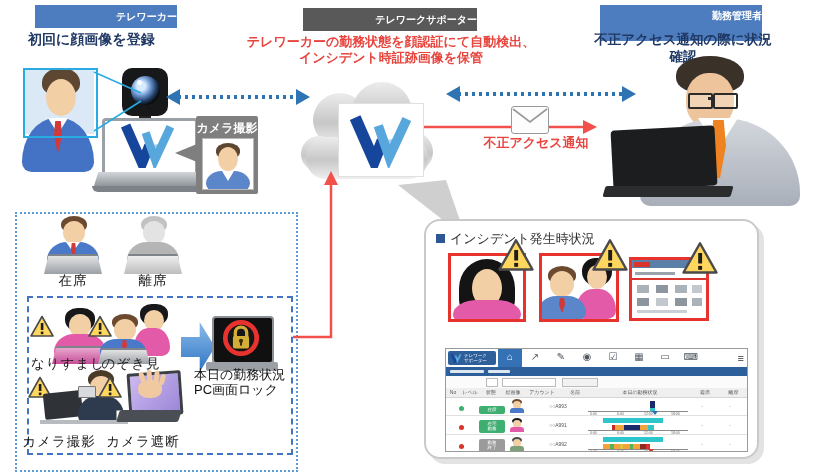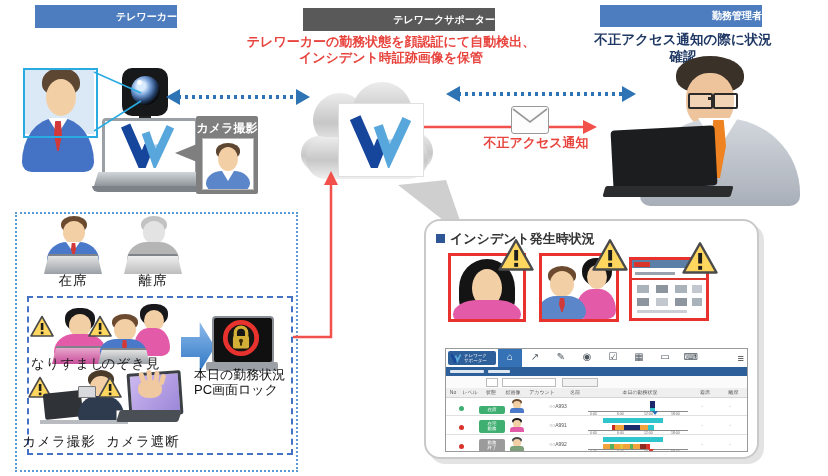--- a/index.html
+++ b/index.html
@@ -49,21 +49,21 @@
   .inner-dash{border:2px dashed var(--inner_dashed)}
   .fig-label{position:absolute;font-size:13.5px;color:#1a1a1a;text-align:center;letter-spacing:1px}
   .block-arrow{background:linear-gradient(#8cbbeb,#2e75c3);
      clip-path:polygon(0 30%,55% 30%,55% 0,100% 50%,55% 100%,55% 70%,0 70%)}
   .lock-screen{background:#101010;border:2px solid #8a9096;border-radius:4px}
   .lock-base{background:#9aa0a6;border-radius:2px}
   .lock-label{position:absolute;font-size:13px;color:#111;line-height:15px}
 
   
   .panel{background:#fff;border:2px solid var(--panel_border);border-radius:16px;box-shadow:5px 5px 0 #e3e3e3}
-  .sec-title{position:absolute;font-size:13px;color:#333;font-weight:700;white-space:nowrap}
+  .sec-title{position:absolute;font-size:13px;color:#333;font-weight:400;white-space:nowrap}
   .sec-title .bullet{display:inline-block;width:9px;height:9px;background:#2e5596;margin-right:5px}
   .inc-photo{position:absolute;background:#fff;border:3px solid var(--photo_border);overflow:hidden}
 
   
   .dash{position:absolute;background:#fff;border:1px solid #9a9a9a;overflow:hidden}
   .dash-nav{position:absolute;left:0;top:0;right:0;height:18px;background:#fff;border-bottom:1px solid #c9c9c9}
   .dash-logo{position:absolute;left:2px;top:2px;width:48px;height:14px;background:var(--dash_blue);border-radius:2px;color:#fff;display:flex;align-items:center}
   .dash-logo .wlogo{position:relative;width:12px;height:10px;margin:0 2px}
   .dash-logo-txt{font-size:4.5px;line-height:5px;white-space:nowrap}
   .dash-tab{position:absolute;top:0;height:18px;width:24px;background:var(--tab_blue);color:#fff;text-align:center;font-size:10px;line-height:16px}
@@ -97,29 +97,30 @@
 <body style="--header_blue: #4d7dbe; --header_gray: #595959; --navy_text: #1f3864; --red_text: #e8453f; --red_line: #f1504b; --blue_dotted: #2e74b5; --dashed_border: #5b9bd5; --inner_dashed: #4472c4; --photo_border: #e8322e; --panel_border: #c9c9c9; --dash_blue: #2d5f9b; --tab_blue: #3472b5; --bar_cyan: #2fc5cd; --bar_navy: #1b2a6b; --bar_orange: #f2a33c; --badge_green: #3fae71; --badge_gray: #9b9b9b;">
 
 <div class="stage">
 
   <svg class="overlay" width="828" height="476" style="z-index:1">
     <polygon points="398,185 446,180 466,238" fill="#cfcfcf"></polygon>
   </svg>
 
   <div class="hdr hdr-blue abs" style="left:35px;top:5px;width:142px">テレワーカー</div>
   <div class="sub-navy" style="left:28px;top:31px">
-  </div>
-
-  <div class="hdr hdr-gray abs" style="left:303px;top:8px;width:192px">テレワークサポーター</div>
+    <div>初回に顔画像を登録</div>
+  </div>
+
+  <div class="hdr hdr-gray abs" style="left:303px;top:8px;width:174px">テレワークサポーター</div>
   <div class="sub-red" style="left:235px;top:34px;width:312px">
     <div>テレワーカーの勤務状態を顔認証にて自動検出、</div>
     <div>インシデント時証跡画像を保管</div>
   </div>
 
-  <div class="hdr hdr-blue abs" style="left:600px;top:5px;width:162px;height:22px;line-height:22px">勤務管理者</div>
+  <div class="hdr hdr-blue abs" style="left:600px;top:5px;width:162px;height:36px;line-height:22px">勤務管理者</div>
   <div class="sub-navy" style="left:588px;top:31px;width:190px;text-align:center;font-size:13.5px">不正アクセス通知の際に状況確認</div>
 
   <div class="abs facebox-bg" style="left:23px;top:68px;width:71px;height:66px"></div>
   <div class="fig abs" style="left:16px;top:66px;width:84px;height:106px">
     <i class="hair" style="left:26px;top:2px;width:38px;height:28px;background:#5d4632"></i>
     <i class="face" style="left:30px;top:13px;width:30px;height:37px;background:#f3cfa6"></i>
     <i class="torso" style="left:6px;top:52px;width:72px;height:54px;background:#4472c4"></i>
     <i class="collar" style="left:32px;top:52px;width:20px;height:16px"></i>
     <i class="tie" style="left:38px;top:55px;width:8px;height:30px;background:#d23a3a"></i>
   </div>

